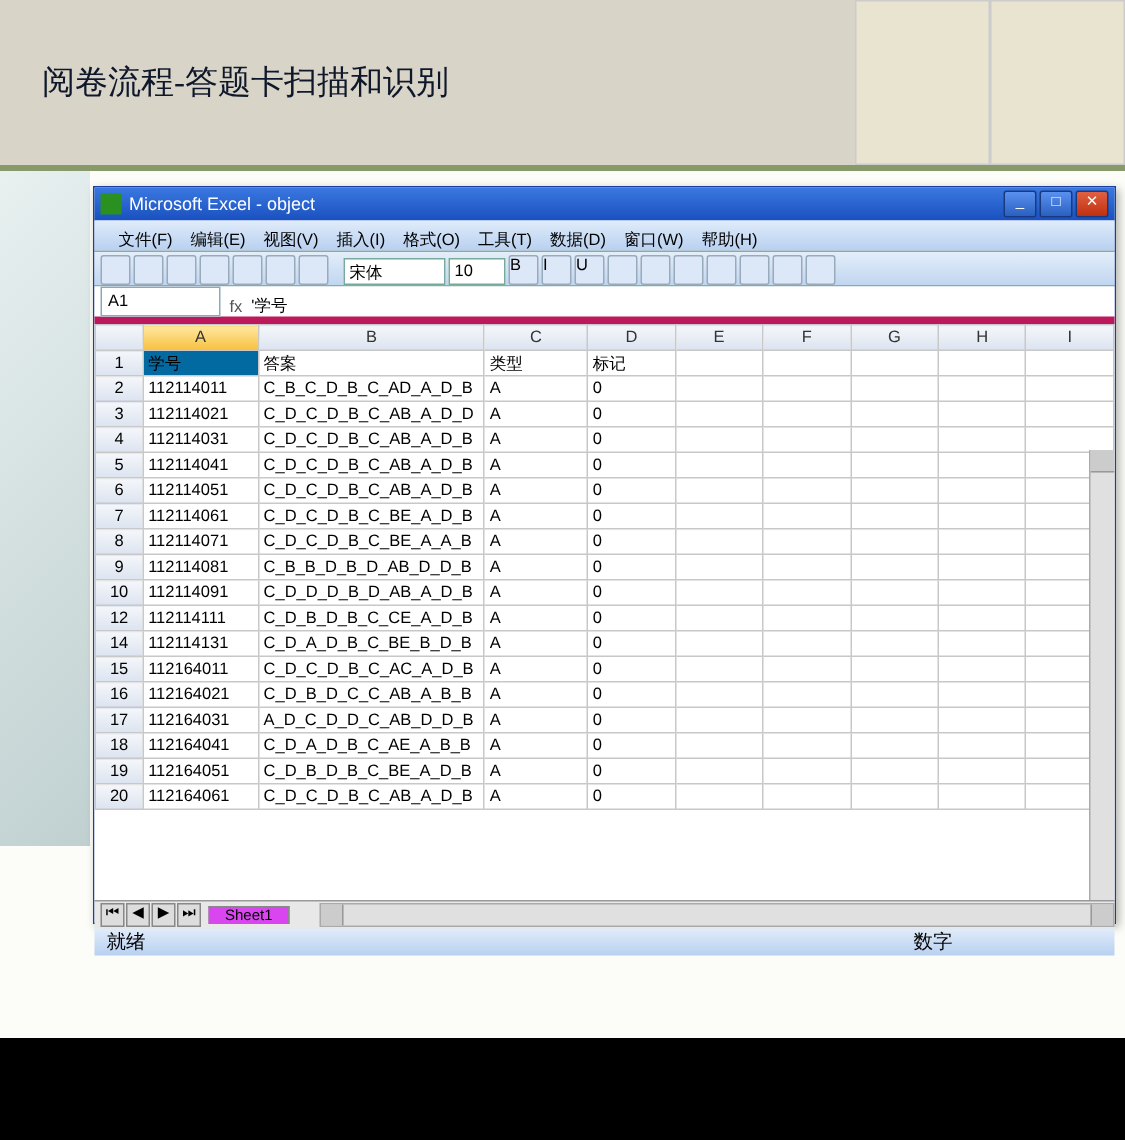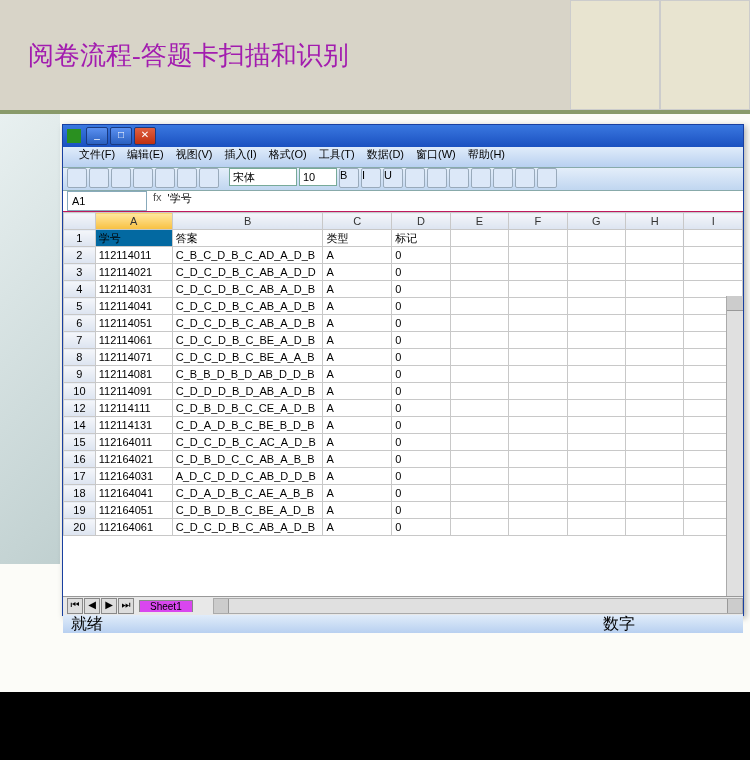--- a/index.html
+++ b/index.html
@@ -1,56 +1,56 @@
 <!DOCTYPE html>
 <html><head>
 <meta charset="utf-8">
 <style>
 html,body{margin:0;padding:0;font-family:"SimSun","Microsoft YaHei",sans-serif;background:#fff}
 .page{width:750px;height:760px;position:relative;background:#fff;overflow:hidden}
 .slide-header{height:110px;background:#d8d4c8;display:flex;align-items:center;padding-left:28px;border-bottom:4px solid #899a6a}
-.slide-title{font-size:26px;color:#a21caf;font-family:"SimSun",serif}
+.slide-title{font-size:22px;color:#0f172a;font-family:"SimSun",serif}
 .slide-header-imgs{position:absolute;right:0;top:0;height:110px;width:180px;display:flex}
 .slide-header-imgs div{flex:1;background:#e8e4d0;border:1px solid #ccc}
 .slide-body{position:relative;height:580px;background:#fcfcf8}
 .left-photo{position:absolute;left:0;top:0;width:60px;height:450px;background:linear-gradient(135deg,#e8f0f0,#c0d0d0)}
 .excel-window{position:absolute;left:62px;top:10px;width:680px;height:490px;border:1px solid #1940a0;font-size:11px;background:#fff;box-shadow:2px 2px 6px rgba(0,0,0,0.3)}
 .titlebar{height:22px;background:linear-gradient(#3a78e0,#1a50c0);color:#fff;display:flex;align-items:center;padding:0 4px}
 .titlebar-icon{width:14px;height:14px;background:#2a9020;margin-right:5px}
 .titlebar-text{flex:1;font-size:12px}
 .winbtns{display:flex;gap:2px}
 .winbtn{width:20px;height:16px;background:linear-gradient(#5a90f0,#2a60c0);border:1px solid #1a3a80;border-radius:2px;color:#fff;text-align:center;line-height:14px;font-size:10px}
 .winbtn.close{background:linear-gradient(#e06040,#c03010)}
-.menubar{height:20px;background:linear-gradient(#e0ecfa,#b8d0f0);display:flex;align-items:flex-start;padding-left:10px;border-bottom:1px solid #8aa}
+.menubar{height:20px;background:linear-gradient(#e0ecfa,#b8d0f0);display:flex;align-items:flex-end;padding-left:10px;border-bottom:1px solid #8aa}
 .menu-item{padding:0 6px;font-size:11px;color:#000}
-.toolbar{height:22px;background:linear-gradient(#e4eefa,#c0d6f0);display:flex;align-items:flex-start;padding:0 4px;border-bottom:1px solid #8aa;gap:2px}
+.toolbar{height:22px;background:linear-gradient(#e4eefa,#c0d6f0);display:flex;align-items:flex-end;padding:0 4px;border-bottom:1px solid #8aa;gap:2px}
 .tbtn{width:18px;height:18px;background:#dce8f8;border:1px solid #9ab;border-radius:2px}
 .font-box{width:60px;height:16px;background:#fff;border:1px solid #7a9;font-size:11px;padding:0 3px;display:flex;align-items:center}
 .size-box{width:30px;height:16px;background:#fff;border:1px solid #7a9;font-size:11px;padding:0 3px;display:flex;align-items:center}
-.namebox-row{height:20px;display:flex;align-items:flex-start;border-bottom:1px solid #be185d;background:#fff}
+.namebox-row{height:20px;display:flex;align-items:flex-end;border-bottom:5px solid #be185d;background:#fff}
 .namebox{width:70px;height:18px;border:1px solid #8ab;margin-left:4px;padding:0 4px;font-size:11px;display:flex;align-items:center;background:#fff}
 .fx-label{margin:0 6px;color:#555}
 .formula-text{font-size:11px}
 .grid-area{height:384px;overflow:hidden;position:relative;background:#fff}
 table{border-collapse:collapse;font-size:11px;width:100%}
 th,td{border:1px solid #c8c8c8;height:16px;padding:0 3px;text-align:left;white-space:nowrap;overflow:hidden}
 th{background:linear-gradient(#f4f6fa,#dce4f0);text-align:center;font-weight:normal;color:#333}
 th.rowhdr{width:24px;background:linear-gradient(#f4f6fa,#dce4f0);text-align:center}
 td.rowhdr{background:linear-gradient(#f4f6fa,#dce4f0);text-align:center;width:24px}
 .col-A{width:68px}.col-B{width:140px}.col-C{width:60px}.col-D{width:50px}.col-E,.col-F,.col-G,.col-H,.col-I{width:50px}
 .selected-cell{background:#0369a1}
 .selected-colhdr{background:linear-gradient(#ffe8a0,#f8c040)!important}
 .sheet-tabs{height:18px;background:#e8e8e8;display:flex;align-items:center;border-top:1px solid #999;font-size:10px}
 .tab-nav{display:flex;margin-left:4px}
 .tab-nav span{width:14px;height:14px;border:1px solid #888;background:#ddd;text-align:center;line-height:12px;margin-right:1px}
 .tab{background:#d946ef;border:1px solid #888;border-bottom:none;padding:0 10px;margin-left:4px}
 .scrollbar-h{flex:1;margin-left:20px;height:14px;background:#e0e0e0;border:1px solid #aaa;position:relative}
 .scrollbar-h::before{content:"";position:absolute;left:0;width:14px;height:100%;background:#ccc;border-right:1px solid #999}
 .scrollbar-h::after{content:"";position:absolute;right:0;width:14px;height:100%;background:#ccc;border-left:1px solid #999}
-.statusbar{height:18px;background:linear-gradient(#e0ecfa,#b8d0f0);display:flex;align-items:center;font-size:16px;padding:0 8px}
+.statusbar{height:18px;background:linear-gradient(#e0ecfa,#b8d0f0);display:flex;align-items:center;font-size:13px;padding:0 8px}
 .status-right{margin-left:auto;padding-right:100px}
 .slide-footer{position:absolute;bottom:0;left:0;right:0;height:68px;background:#000}
 .vscroll{position:absolute;right:0;top:84px;width:16px;height:384px;background:#e0e0e0;border-left:1px solid #aaa}
 .vscroll::before{content:"";position:absolute;top:0;width:100%;height:14px;background:#ccc;border-bottom:1px solid #999}
 .vscroll::after{content:"";position:absolute;bottom:0;width:100%;height:14px;background:#ccc;border-top:1px solid #999}
 </style>
 </head>
 <body>
 <div class="page">
 
@@ -62,20 +62,21 @@
       </div>
 </div>
 
 <div class="slide-body">
   <div class="left-photo"></div>
 
   <div class="excel-window">
 
     <div class="titlebar">
       <div class="titlebar-icon"></div>
+      <div class="titlebar-text">Microsoft Excel - object</div>
       <div class="winbtns">
         <div class="winbtn">_</div>
         <div class="winbtn">□</div>
         <div class="winbtn close">✕</div>
       </div>
     </div>
 
     <div class="menubar">
       <span class="menu-item">文件(F)</span>
       <span class="menu-item">编辑(E)</span>

